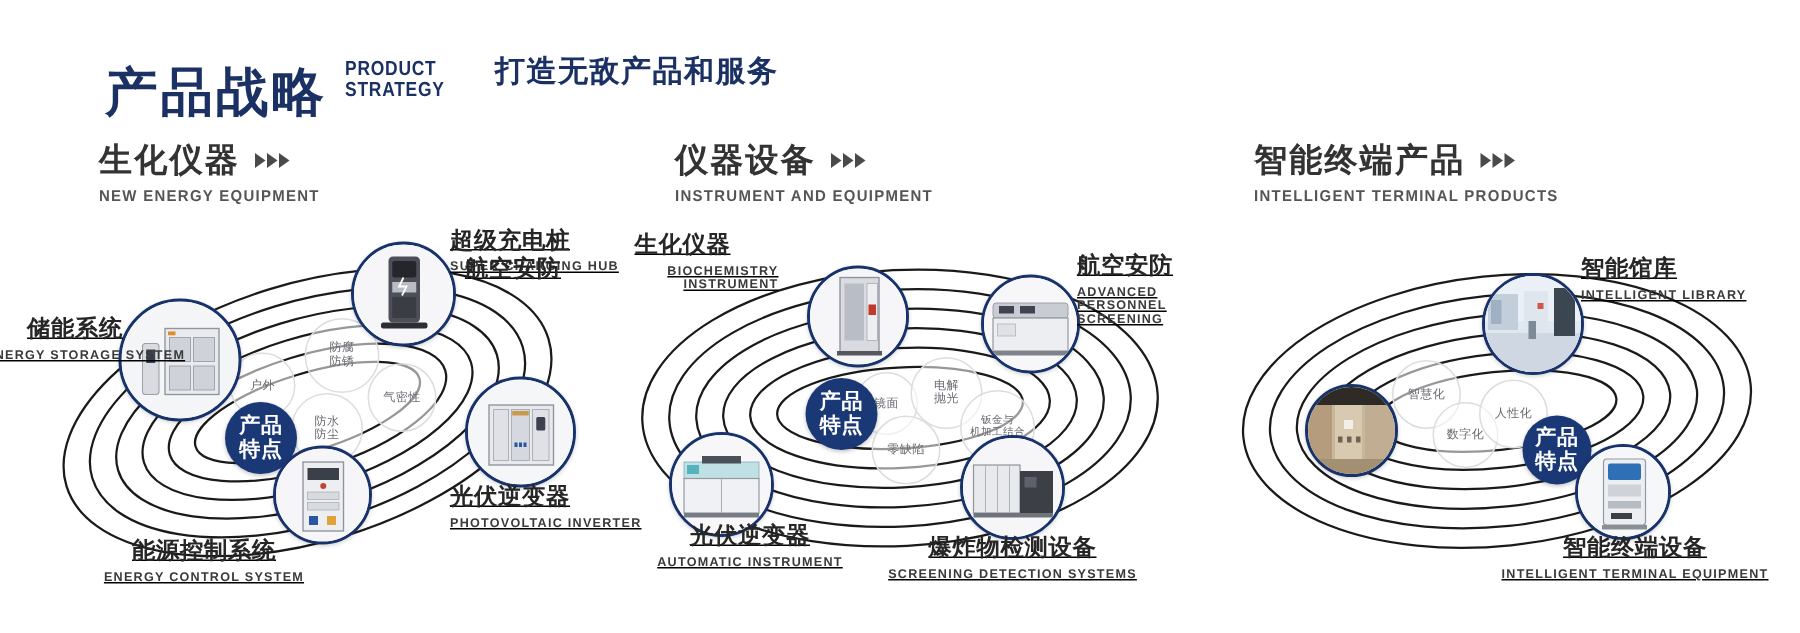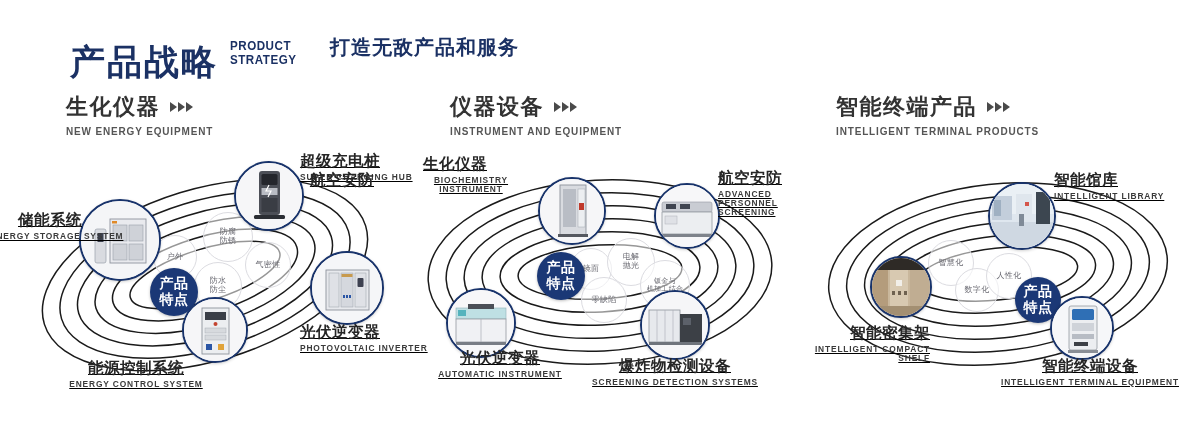--- a/index.html
+++ b/index.html
@@ -283,21 +283,21 @@
         <rect width="64" height="64" fill="#f6f6f8"></rect>
         <rect x="20" y="6" width="26" height="50" fill="#d9dbe0" stroke="#8d929b" stroke-width=".9"></rect>
         <rect x="23" y="10" width="13" height="38" fill="#b9bdc5"></rect>
         <rect x="38" y="10" width="7" height="38" fill="#eceef1" stroke="#a3a8b0" stroke-width=".5"></rect>
         <rect x="39" y="24" width="5" height="7" fill="#c0392b"></rect>
         <rect x="18" y="55" width="30" height="3" fill="#55585f"></rect>
       </svg>
     </div>
     <div class="lbl" style="left:23px;top:6px;">
       <span class="l-cn">生化仪器</span>
-      <span class="l-en" style="max-width:96px;white-space:normal;text-align:center;">BIOCHEMISTRY INSTRUMENT</span>
+      <span class="l-en" style="max-width:96px;white-space:normal;text-align:right;">BIOCHEMISTRY INSTRUMENT</span>
     </div>
     <div class="lbl" style="left:-90px;top:22px;">
       <span class="l-cn">航空安防</span>
     </div>
 
     <div class="node" style="left:254px;top:33px;width:62px;height:62px;">
       <svg class="ph" viewBox="0 0 62 62">
         <rect width="62" height="62" fill="#f7f7f9"></rect>
         <rect x="6" y="17" width="50" height="10" rx="2" fill="#c9ccd3" stroke="#9499a1" stroke-width=".6"></rect>
         <rect x="6" y="27" width="50" height="22" fill="#eceef1" stroke="#9499a1" stroke-width=".8"></rect>
@@ -404,24 +404,20 @@
         <rect x="38" y="12" width="20" height="36" fill="#c0ad92"></rect>
         <rect x="24" y="22" width="6" height="6" fill="#f2efe9"></rect>
         <rect x="0" y="48" width="58" height="10" fill="#a38f72"></rect>
         <g fill="#6f6250">
             <rect x="20" y="33" width="3" height="4"></rect>
             <rect x="26" y="33" width="3" height="4"></rect>
             <rect x="32" y="33" width="3" height="4"></rect>
           </g>
       </svg>
     </div>
-    <div class="lbl right" style="left:-20px;top:175px;width:150px;">
-      <span class="l-cn">智能密集架</span>
-      <span class="l-en" style="display:block;white-space:normal;max-width:132px;margin-left:auto;">INTELLIGENT COMPACT SHELF</span>
-    </div>
 
     <div class="node" style="left:250px;top:146px;width:60px;height:60px;">
       <svg class="ph" viewBox="0 0 60 60">
         <rect width="60" height="60" fill="#f6f7f9"></rect>
         <rect x="17" y="8" width="28" height="44" rx="2" fill="#eceef1" stroke="#9499a1" stroke-width=".8"></rect>
         <rect x="20" y="11" width="22" height="11" rx="1.5" fill="#2f6fb5"></rect>
         <rect x="20" y="25" width="22" height="8" fill="#cfd3d9"></rect>
         <rect x="20" y="36" width="22" height="5" fill="#b7bcc4"></rect>
         <rect x="22" y="44" width="14" height="4" fill="#3c4046"></rect>
         <rect x="16" y="52" width="30" height="3" fill="#8a8f97"></rect>

